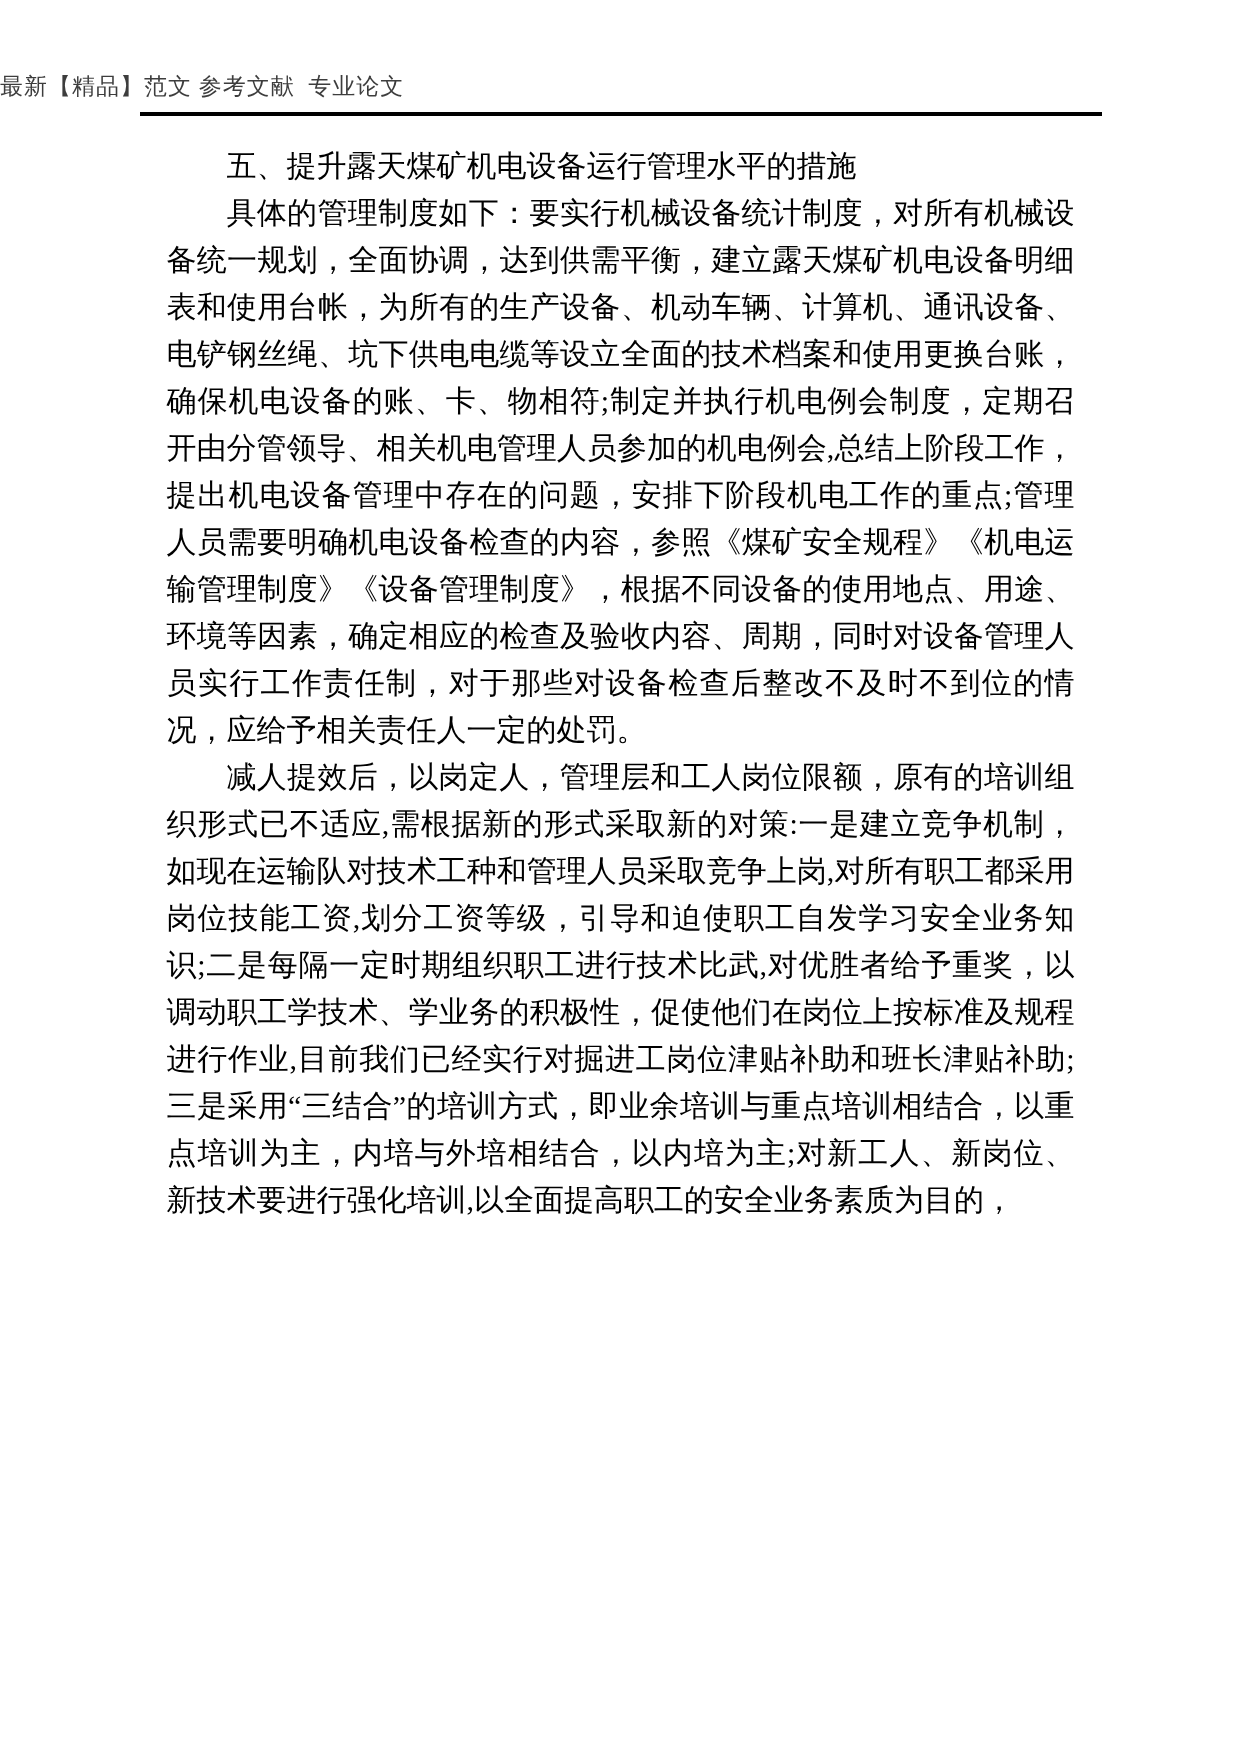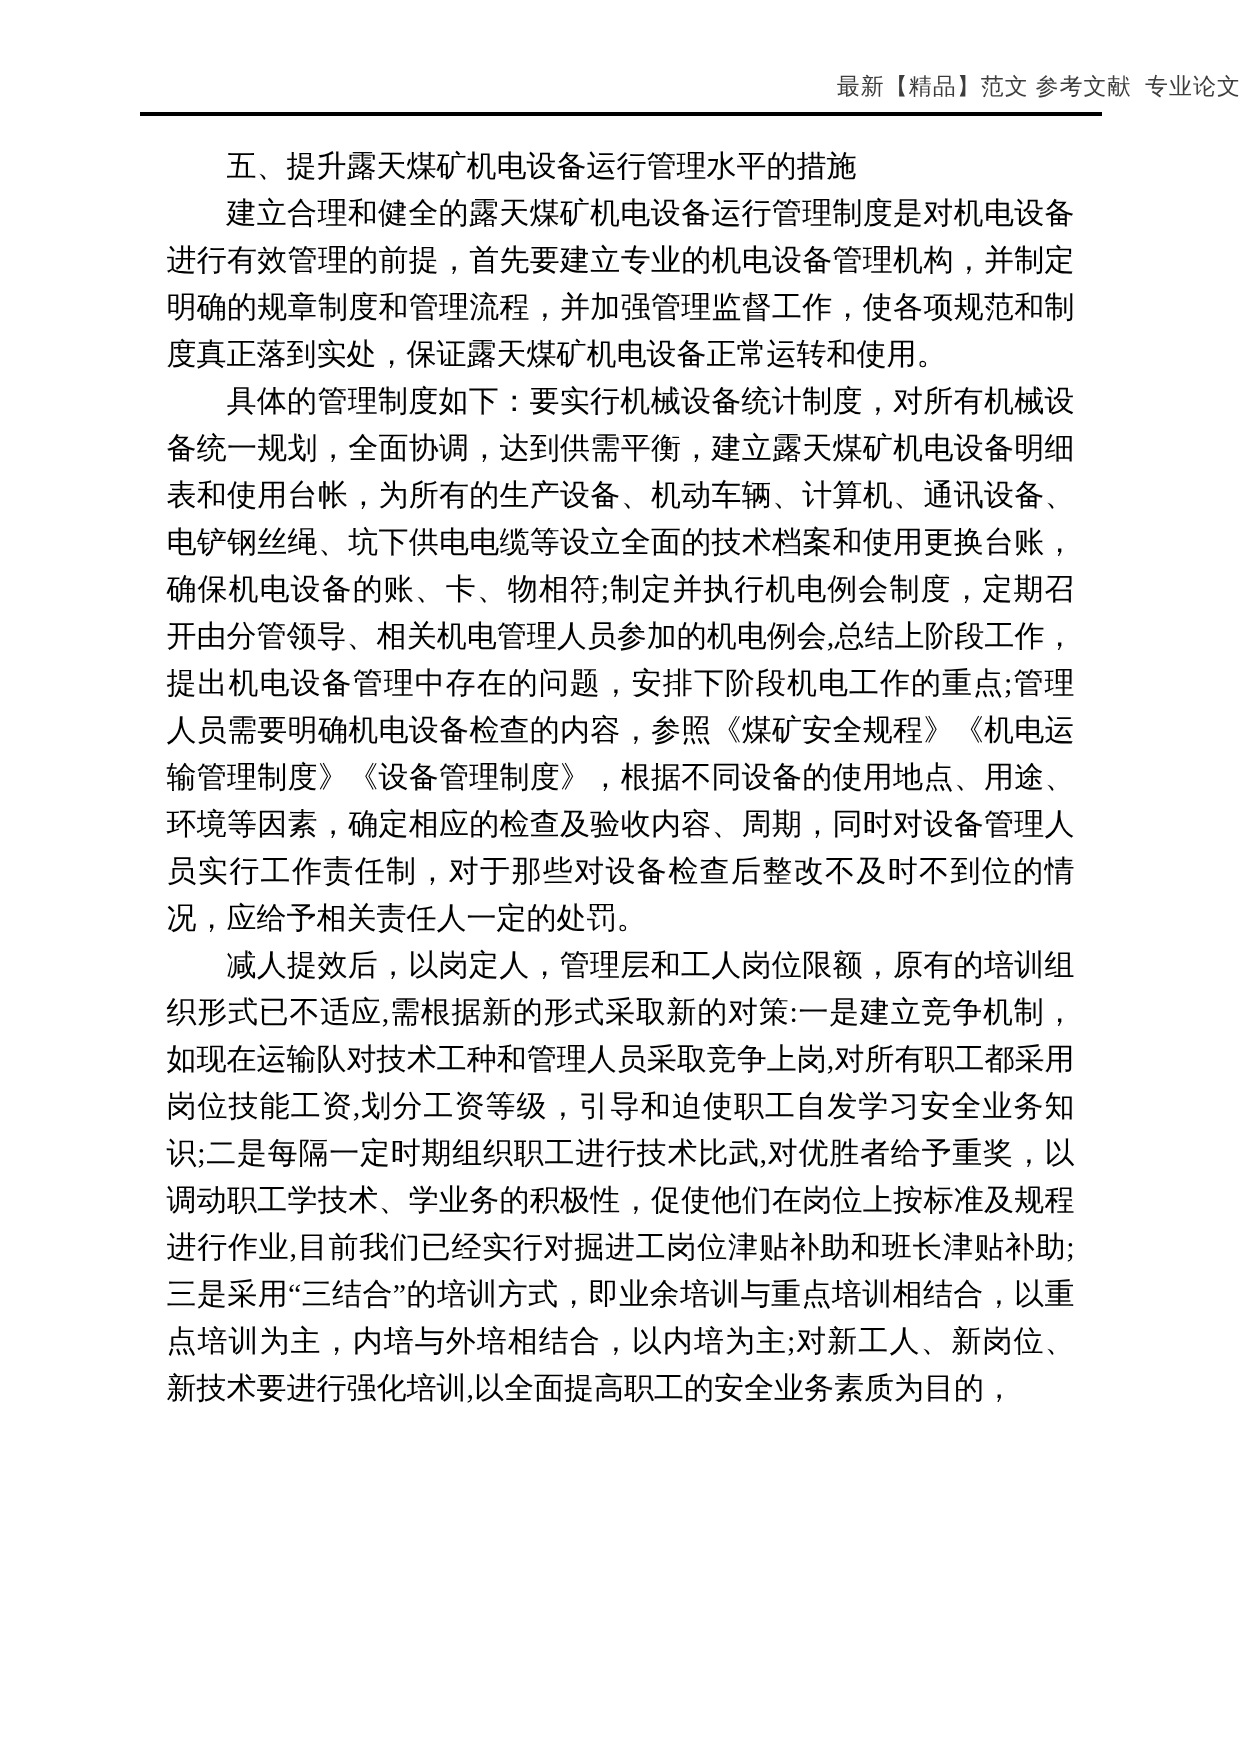--- a/index.html
+++ b/index.html
@@ -10,21 +10,21 @@
   .page {
     position: relative;
     width: 1241px;
     height: 1754px;
     background: #ffffff;
     overflow: hidden;
     font-family: "Liberation Serif", "DejaVu Serif", serif;
   }
   .header-text {
     padding-top: 73px;
-    text-align: right;
+    text-align: left;
     font-size: 23px;
     line-height: 28px;
     color: #3d3d3d;
     letter-spacing: 1px;
     white-space: pre;
   }
   .header-rule {
     width: 962px;
     height: 4px;
     margin: 11px auto 0 auto;
@@ -50,18 +50,17 @@
 <body>
 
 <div class="page">
 
   <div class="header-text">最新【精品】范文 参考文献  专业论文</div>
 
   <div class="header-rule"></div>
 
   <div class="content">
     <p class="para indent">五、提升露天煤矿机电设备运行管理水平的措施</p>
-    <p class="para indent">建立合理和健全的露天煤矿机电设备运行管理制度是对机电设备进行有效管理的前提，首先要建立专业的机电设备管理机构，并制定明确的规章制度和管理流程，并加强管理监督工作，使各项规范和制度真正落到实处，保证露天煤矿机电设备正常运转和使用。</p>
     <p class="para indent">具体的管理制度如下：要实行机械设备统计制度，对所有机械设备统一规划，全面协调，达到供需平衡，建立露天煤矿机电设备明细表和使用台帐，为所有的生产设备、机动车辆、计算机、通讯设备、电铲钢丝绳、坑下供电电缆等设立全面的技术档案和使用更换台账，确保机电设备的账、卡、物相符;制定并执行机电例会制度，定期召开由分管领导、相关机电管理人员参加的机电例会,总结上阶段工作，提出机电设备管理中存在的问题，安排下阶段机电工作的重点;管理人员需要明确机电设备检查的内容，参照《煤矿安全规程》《机电运输管理制度》《设备管理制度》，根据不同设备的使用地点、用途、环境等因素，确定相应的检查及验收内容、周期，同时对设备管理人员实行工作责任制，对于那些对设备检查后整改不及时不到位的情况，应给予相关责任人一定的处罚。</p>
     <p class="para indent">减人提效后，以岗定人，管理层和工人岗位限额，原有的培训组织形式已不适应,需根据新的形式采取新的对策:一是建立竞争机制，如现在运输队对技术工种和管理人员采取竞争上岗,对所有职工都采用岗位技能工资,划分工资等级，引导和迫使职工自发学习安全业务知识;二是每隔一定时期组织职工进行技术比武,对优胜者给予重奖，以调动职工学技术、学业务的积极性，促使他们在岗位上按标准及规程进行作业,目前我们已经实行对掘进工岗位津贴补助和班长津贴补助;三是采用“三结合”的培训方式，即业余培训与重点培训相结合，以重点培训为主，内培与外培相结合，以内培为主;对新工人、新岗位、新技术要进行强化培训,以全面提高职工的安全业务素质为目的，</p>
   </div>
 
 </div>
 
 </body></html>

